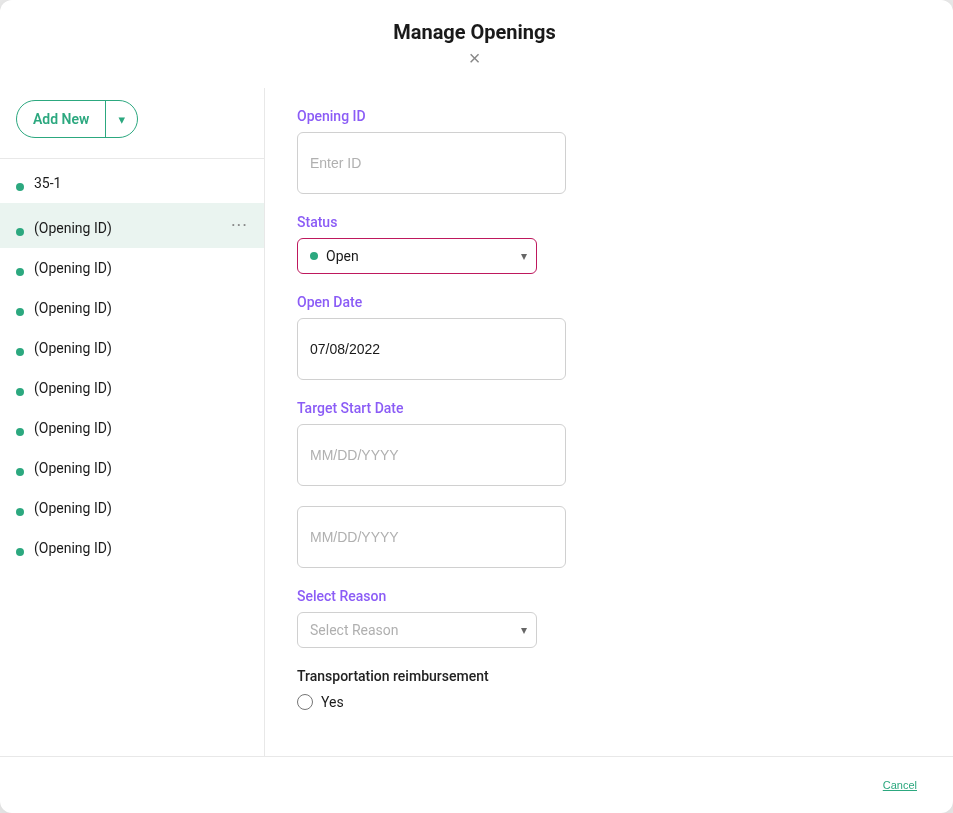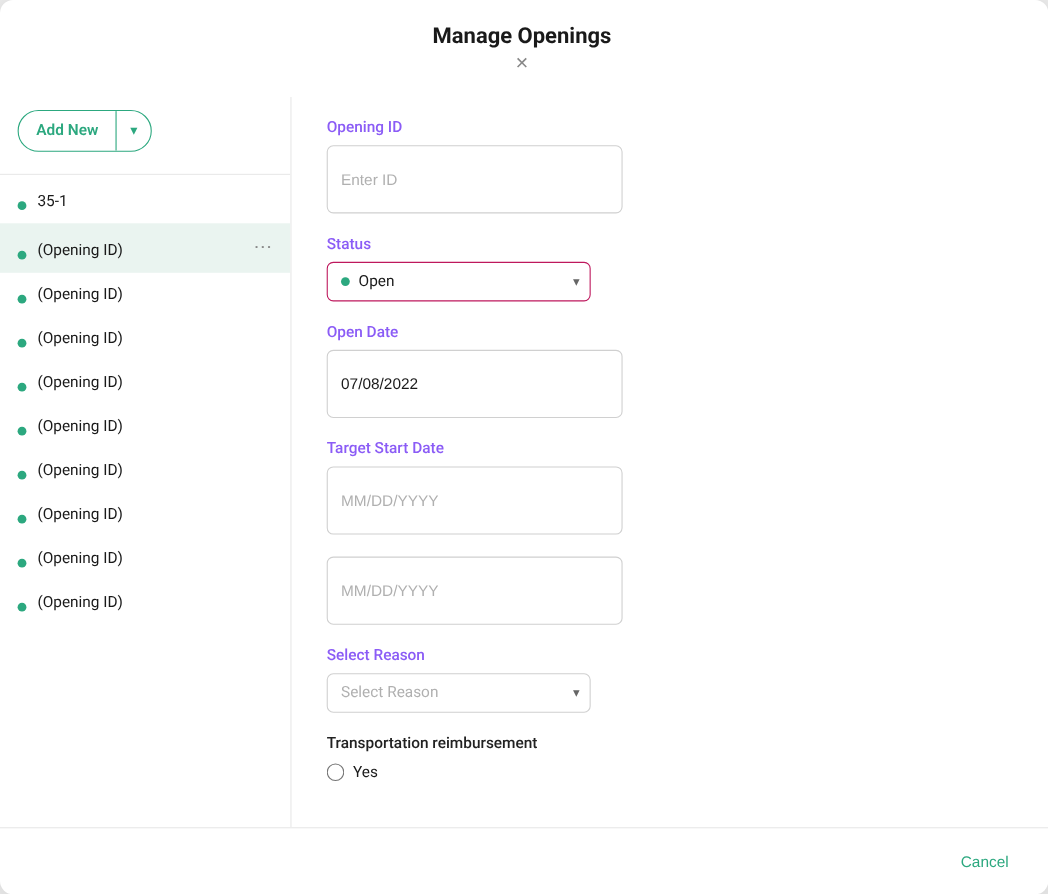--- a/index.html
+++ b/index.html
@@ -267,23 +267,24 @@
       justify-content: flex-end;
       padding: 14px 24px;
       border-top: 1px solid #e8e8e8;
       gap: 16px;
     }
 
     .cancel-btn {
       background: none;
       border: none;
       color: #2ca87f;
-      font-size: 14px;
+      font-size: 11px;
       font-weight: 500;
       cursor: pointer;
+      text-decoration: underline;
       padding: 8px 12px;
     }
 
     .save-btn {
       background: #3b6fd4;
       color: #fff;
       border: 3px solid #e8940a;
       border-radius: 24px;
       padding: 9px 32px;
       font-size: 15px;

